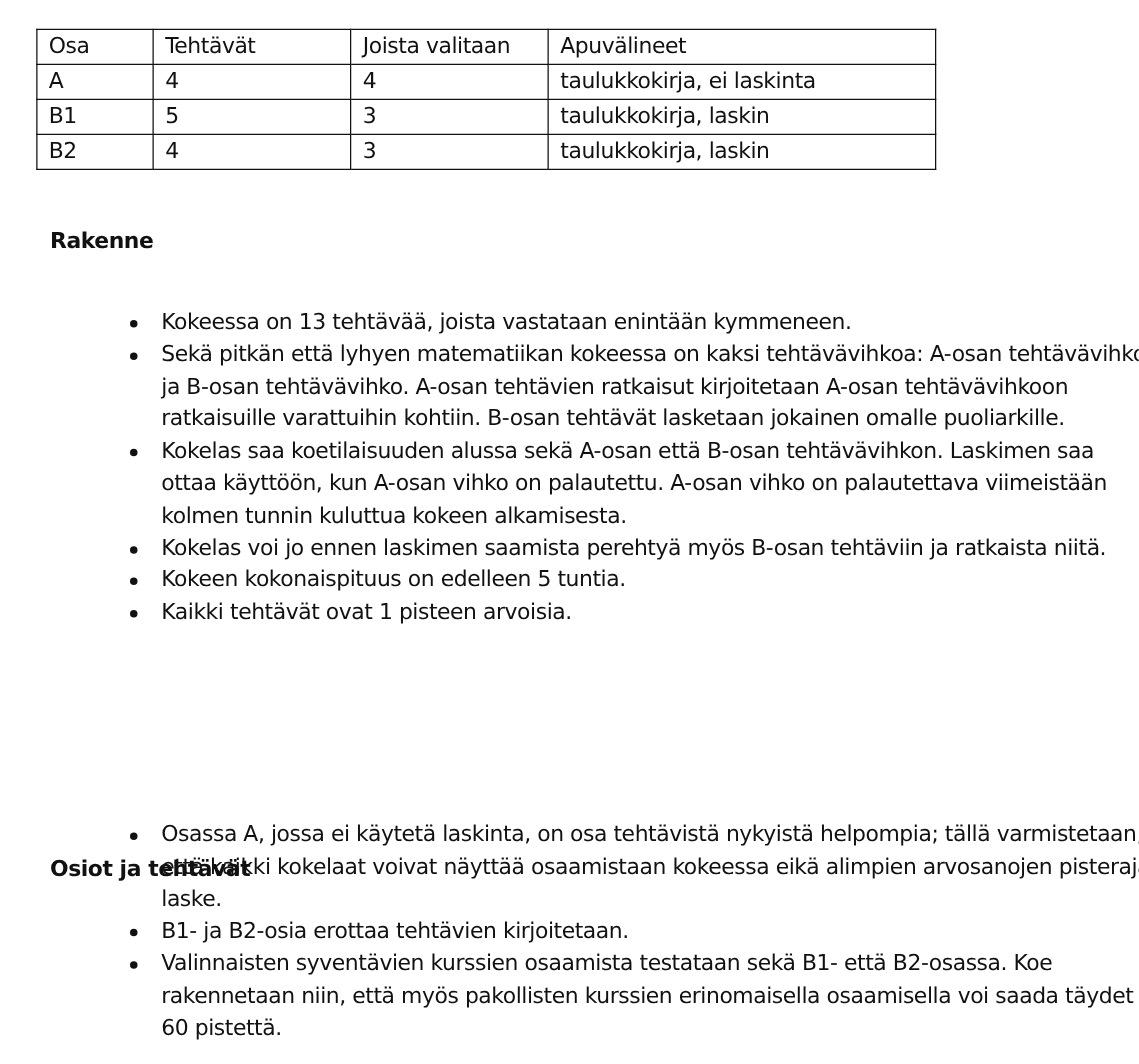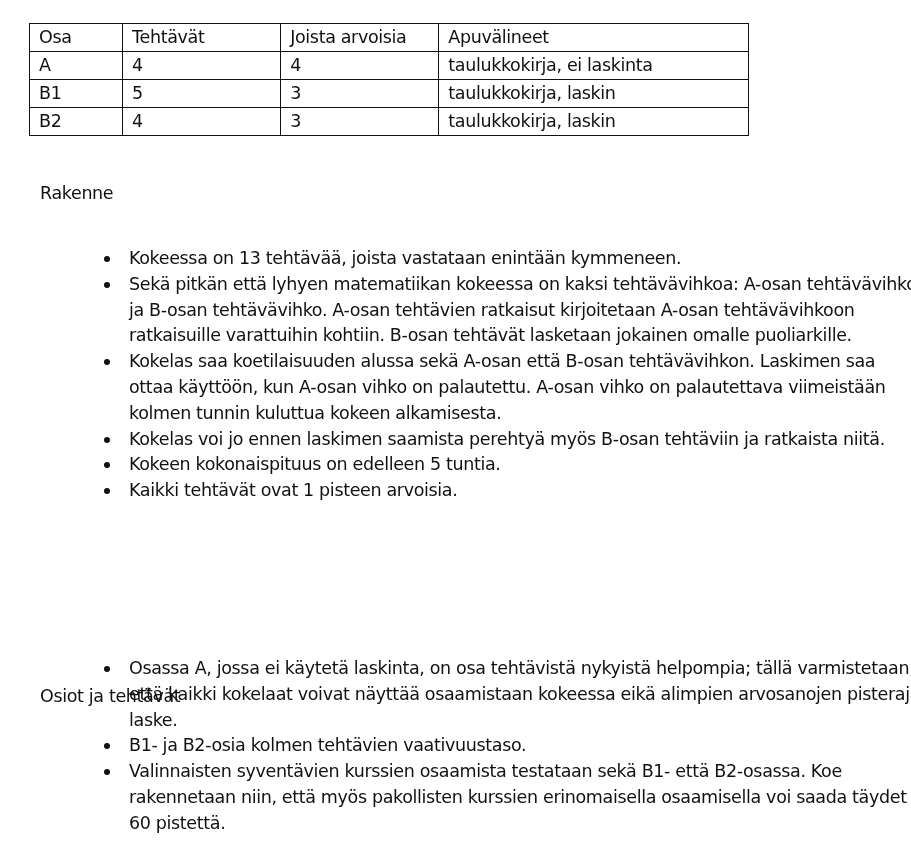--- a/index.html
+++ b/index.html
@@ -36,21 +36,21 @@
     }
     .col-1 { width: 86px; }
     .col-2 { width: 146px; }
     .col-3 { width: 146px; }
     .col-4 { width: 286px; }
 
     .section-heading {
       position: absolute;
       left: 40px;
       margin: 0;
-      font-weight: normal;
+      font-weight: bold;
       font-size: 17.5px;
     }
     #h-rakenne { top: 183px; }
     #h-osiot { top: 642px; margin-top: 44px; }
 
     .bullet-list {
       position: absolute;
       left: 88px;
       width: 820px;
       margin: 16px;
@@ -81,21 +81,21 @@
   <colgroup>
     <col class="col-1">
       <col class="col-2">
       <col class="col-3">
       <col class="col-4">
   </colgroup>
   <tbody>
     <tr>
       <td>Osa</td>
       <td>Tehtävät</td>
-      <td>Joista arvoisia</td>
+      <td>Joista valitaan</td>
       <td>Apuvälineet</td>
     </tr>
     <tr>
       <td>A</td>
       <td>4</td>
       <td>4</td>
       <td>taulukkokirja, ei laskinta</td>
     </tr>
     <tr>
       <td>B1</td>
@@ -118,15 +118,15 @@
   <li><span class="bullet"></span><span>Sekä pitkän että lyhyen matematiikan kokeessa on kaksi tehtävävihkoa: A-osan tehtävävihko ja B-osan tehtävävihko. A-osan tehtävien ratkaisut kirjoitetaan A-osan tehtävävihkoon ratkaisuille varattuihin kohtiin. B-osan tehtävät lasketaan jokainen omalle puoliarkille.</span></li>
   <li><span class="bullet"></span><span>Kokelas saa koetilaisuuden alussa sekä A-osan että B-osan tehtävävihkon. Laskimen saa ottaa käyttöön, kun A-osan vihko on palautettu. A-osan vihko on palautettava viimeistään kolmen tunnin kuluttua kokeen alkamisesta.</span></li>
   <li><span class="bullet"></span><span>Kokelas voi jo ennen laskimen saamista perehtyä myös B-osan tehtäviin ja ratkaista niitä.</span></li>
   <li><span class="bullet"></span><span>Kokeen kokonaispituus on edelleen 5 tuntia.</span></li>
   <li><span class="bullet"></span><span>Kaikki tehtävät ovat 1 pisteen arvoisia.</span></li>
 </ul>
 
 <h2 id="h-osiot" class="section-heading">Osiot ja tehtävät</h2>
 <ul id="list-osiot" class="bullet-list">
   <li><span class="bullet"></span><span>Osassa A, jossa ei käytetä laskinta, on osa tehtävistä nykyistä helpompia; tällä varmistetaan, että kaikki kokelaat voivat näyttää osaamistaan kokeessa eikä alimpien arvosanojen pisteraja laske.</span></li>
-  <li><span class="bullet"></span><span>B1- ja B2-osia kolmen tehtävien vaativuustaso.</span></li>
+  <li><span class="bullet"></span><span>B1- ja B2-osia erottaa tehtävien kirjoitetaan.</span></li>
   <li><span class="bullet"></span><span>Valinnaisten syventävien kurssien osaamista testataan sekä B1- että B2-osassa. Koe rakennetaan niin, että myös pakollisten kurssien erinomaisella osaamisella voi saada täydet 60 pistettä.</span></li>
 </ul>
 
 </body></html>

